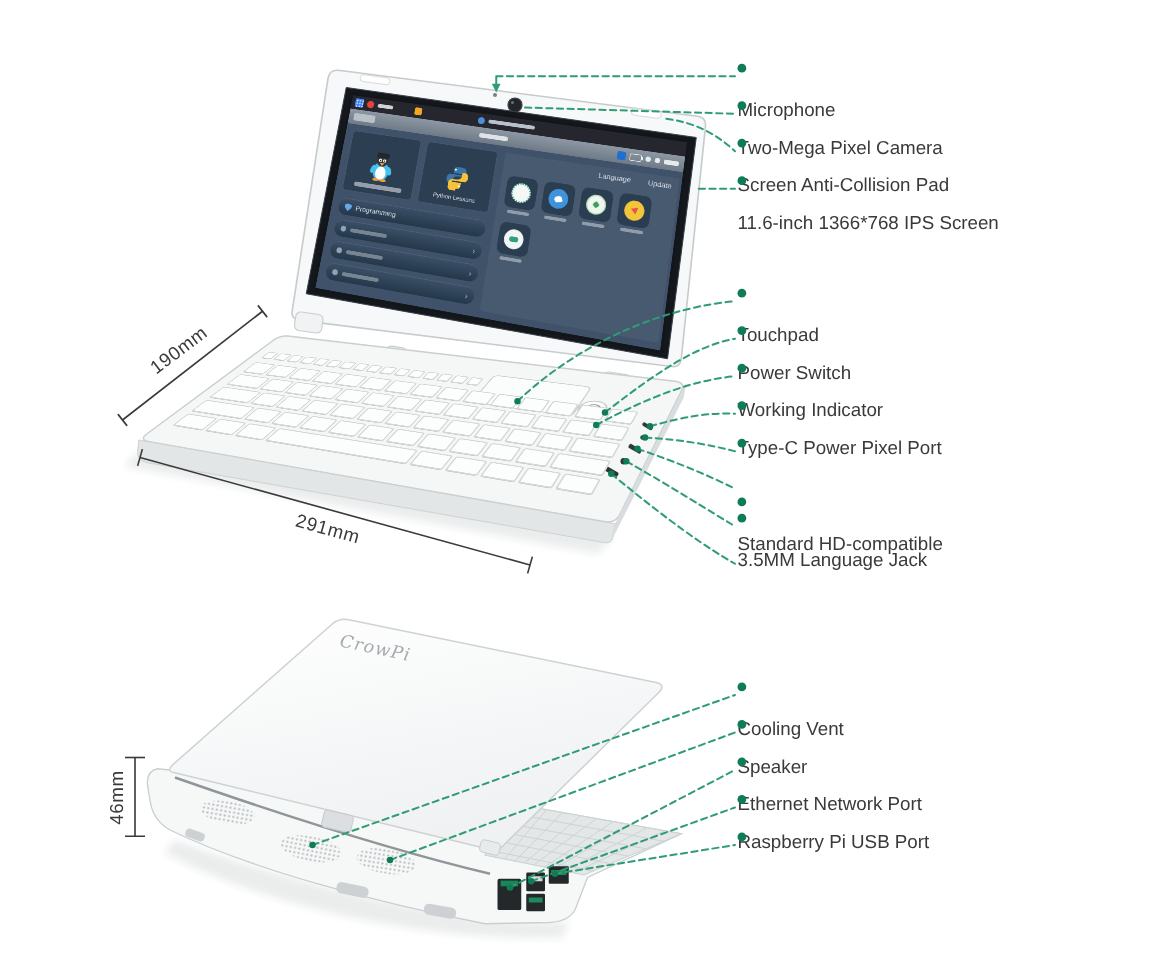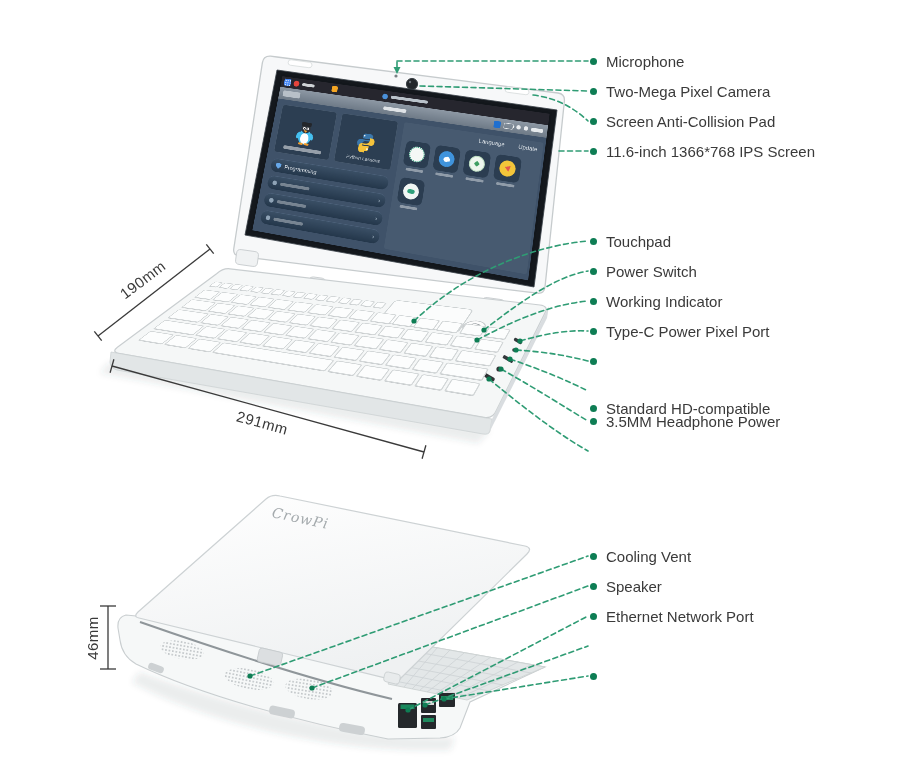--- a/index.html
+++ b/index.html
@@ -5,22 +5,22 @@
   html,body{margin:0;padding:0;background:#fff;}
   #stage{position:relative;width:921px;height:778px;background:#fff;overflow:hidden;
          font-family:"Liberation Sans",sans-serif;}
   #art,#callouts{position:absolute;left:0;top:0;}
   #callouts{pointer-events:none;}
   .co{stroke:var(--co,#2f9c74);fill:none;stroke-width:1.6;stroke-dasharray:5 3.5;stroke-linecap:round;}
   .cd{fill:var(--cd,#0e7d54);}
   .dim{font-size:15px;fill:#3a3a3a;letter-spacing:.5px;}
   .logo-t{font-family:"DejaVu Serif",serif;font-style:italic;font-size:14px;fill:#a4aaad;letter-spacing:1px;}
   
-  .lbl{position:absolute;left:590px;display:flex;align-items:center;gap:9px;height:20px;
-       font-size:15px;color:var(--lt,#3a3a3a);white-space:nowrap;}
+  .lbl{position:absolute;left:590px;display:flex;align-items:flex-start;gap:22px;height:20px;
+       font-size:15px;color:var(--lt,#3a3a3a);white-space:nowrap;flex-direction:column;}
   .lbl .dot{width:7px;height:7px;border-radius:50%;background:var(--cd,#0e7d54);flex:none;}
   
   .kbplane{position:absolute;left:0;top:0;width:326px;height:140px;transform-origin:0 0;
     transform:matrix3d(0.73543,-0.03092,0,-0.00048193,-0.93307,0.177929,0,-0.0011991,0,0,1,0,223,268,0,1);}
   .krow{position:absolute;display:flex;gap:2px;}
   .krow i{flex:1;background:#fcfdfd;border:0.8px solid #d3d7d8;border-radius:2px;box-shadow:0 .5px 0 #c7cbcd;}
   .tpad{position:absolute;left:195px;top:18px;width:70px;height:33px;background:#fbfcfc;
         border:1px solid #ced3d4;border-radius:4px;}
   .pwr{position:absolute;left:267px;top:33px;width:19px;height:19px;border-radius:50%;background:#fdfdfd;
        border:1px solid #c6cacc;box-sizing:border-box;display:flex;align-items:center;justify-content:center;}
@@ -479,31 +479,35 @@
     </div>
   <div class="lbl" style="top:351px">
       <span class="dot"></span>
     </div>
   <div class="lbl" style="top:398px">
       <span class="dot"></span>
       <span>Standard HD-compatible</span>
     </div>
   <div class="lbl" style="top:411px">
       <span class="dot"></span>
-      <span>3.5MM Headphone Power</span>
+      <span>3.5MM Language Jack</span>
     </div>
   <div class="lbl" style="top:546px">
       <span class="dot"></span>
       <span>Cooling Vent</span>
     </div>
   <div class="lbl" style="top:576px">
       <span class="dot"></span>
       <span>Speaker</span>
     </div>
   <div class="lbl" style="top:606px">
       <span class="dot"></span>
       <span>Ethernet Network Port</span>
     </div>
+  <div class="lbl" style="top:636px">
+      <span class="dot"></span>
+      <span>Raspberry Pi USB Port</span>
+    </div>
   <div class="lbl" style="top:666px">
       <span class="dot"></span>
     </div>
 
 </div>
 
 </body></html>

